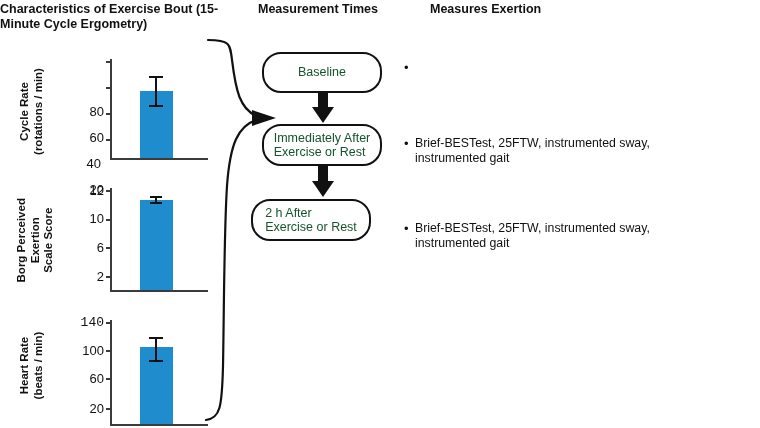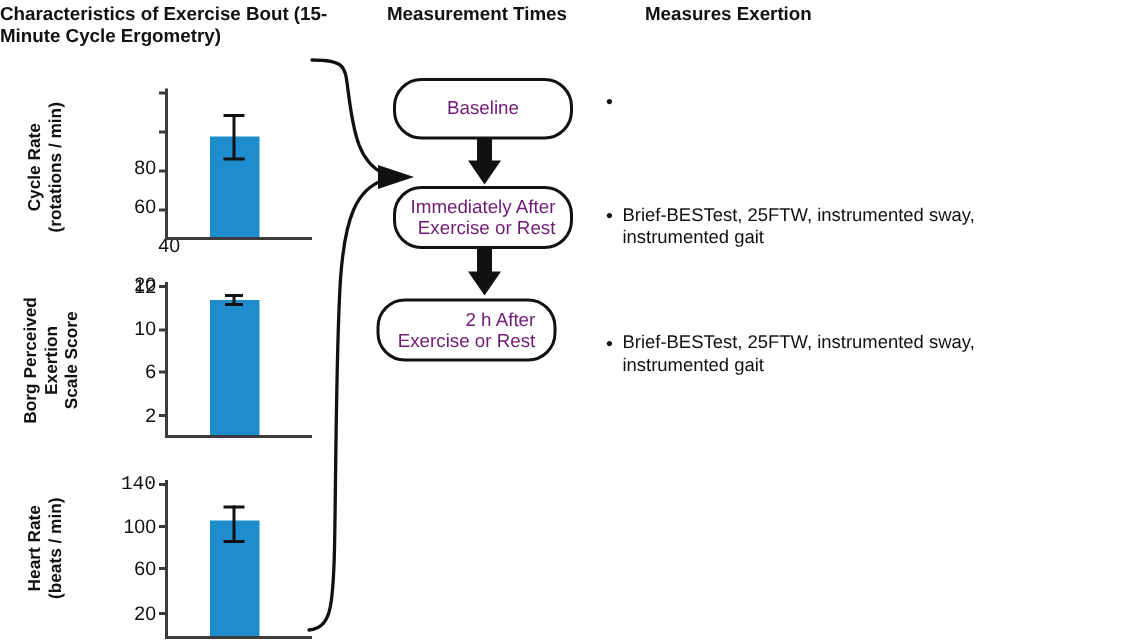--- a/index.html
+++ b/index.html
@@ -86,24 +86,24 @@
   
   .flowbox {
     position: absolute;
     box-sizing: border-box;
     border: 2.2px solid #111;
     border-radius: 19px;
     background: #fff;
     display: flex;
     align-items: center;
     justify-content: center;
-    text-align: right;
+    text-align: left;
     font-size: 12.5px;
     line-height: 14.5px;
-    color: #701a75;
+    color: #14532d;
     white-space: pre-line;
   }
   .flow-arrow {
     position: absolute;
   }
 
   
   .measure {
     position: absolute;
     font-size: 12.3px;
@@ -131,21 +131,21 @@
 Times</div>
 <div class="abs col-head" id="head-right">Measures
 Exertion</div>
 
 <div class="chart" id="chart-0" style="left:0px; top:50px; width:215px; height:120px;">
   <div class="axis-title" style="left:-24px; top:48px; width:110px;">Cycle Rate
 (rotations / min)</div>
 
   <div class="ticklabel" style="left:66px; top:55px; width:38px;">80</div>
   <div class="ticklabel" style="left:66px; top:81px; width:38px;">60</div>
-  <div class="ticklabel" style="left:82px; top:107px; width:38px;text-align:right;">40</div>
+  <div class="ticklabel" style="left:63px; top:107px; width:38px;text-align:right;">40</div>
   <div class="ticklabel" style="left:66px; top:133px; width:38px;">20</div>
 
   <div class="yaxis-line" style="left:110px; top:9px; height:101px;"></div>
   <div class="xaxis-line" style="left:110px; top:108px; width:98px;"></div>
 
   <div class="tick" style="left:106px; top:11px;"></div>
   <div class="tick" style="left:106px; top:37px;"></div>
   <div class="tick" style="left:106px; top:63px;"></div>
   <div class="tick" style="left:106px; top:89px;"></div>
 

